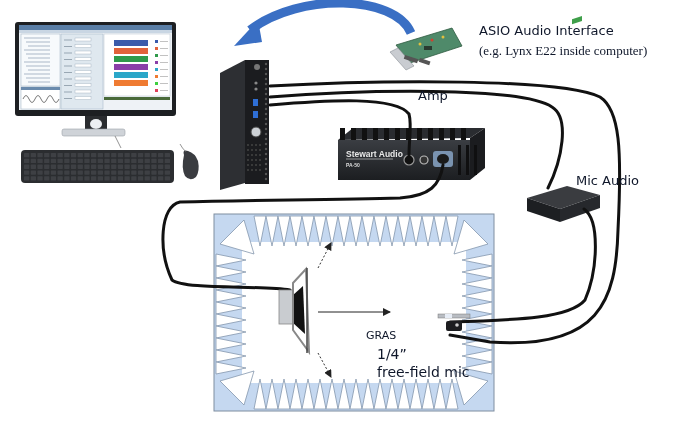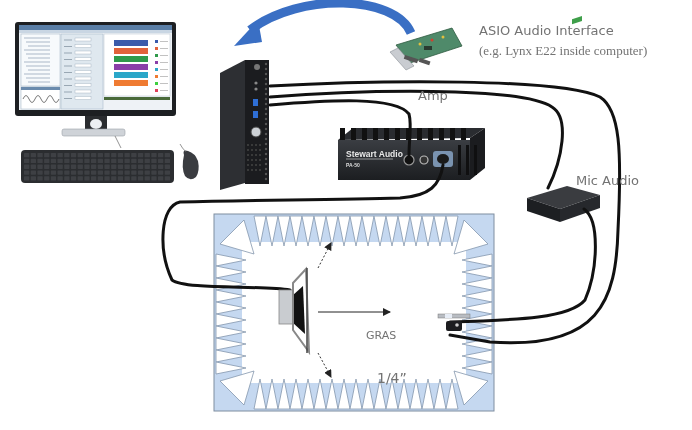--- a/index.html
+++ b/index.html
@@ -1,18 +1,18 @@
 <!DOCTYPE html>
 <html><head>
 <meta charset="utf-8">
 <style>
   html, body { margin: 0; padding: 0; background: #ffffff; }
   #stage { position: relative; width: 692px; height: 430px; overflow: hidden; background: #fff; font-family: "Liberation Sans", sans-serif; }
   svg#diagram { position: absolute; left: 0; top: 0; }
-  .lbl { position: absolute; color: #737373; font-family: "DejaVu Sans", sans-serif; white-space: nowrap; }
+  .lbl { position: absolute; color: #0f172a; font-family: "DejaVu Sans", sans-serif; white-space: nowrap; }
 </style>
 </head>
 <body>
 
 <div id="stage">
   <svg id="diagram" width="692" height="430" viewBox="0 0 692 430" xmlns="http://www.w3.org/2000/svg">
     <defs>
       <marker id="arrowBlk" markerWidth="8" markerHeight="8" refX="7" refY="4" orient="auto">
         <path d="M0,0 L8,4 L0,8 z" fill="#222"></path>
       </marker>
@@ -431,14 +431,15 @@
       <rect x="446" y="321" width="16" height="10" rx="2" fill="#1c1d20"></rect>
       <circle cx="457" cy="325" r="1.8" fill="#ccc"></circle>
     </g>
   </svg>
 
   <div class="lbl" style="left:479px; top:23px; font-size:13px;">ASIO Audio Interface</div>
   <div class="lbl" style="left:479px; top:43px; font-size:13px;font-family:Liberation Serif, serif;">(e.g. Lynx E22 inside computer)</div>
   <div class="lbl" style="left:418px; top:88px; font-size:13px;">Amp</div>
   <div class="lbl" style="left:576px; top:173px; font-size:13px;">Mic Audio</div>
   <div class="lbl" style="left:366px; top:329px; font-size:11px;">GRAS</div>
-  <div class="lbl" style="left:377px; top:346px; font-size:14px;margin-top:24px;">1/4”</div>
+  <div class="lbl" style="left:377px; top:346px; font-size:14px;">1/4”</div>
+  <div class="lbl" style="left:377px; top:364px; font-size:14px;">free-field mic</div>
 </div>
 
 </body></html>

